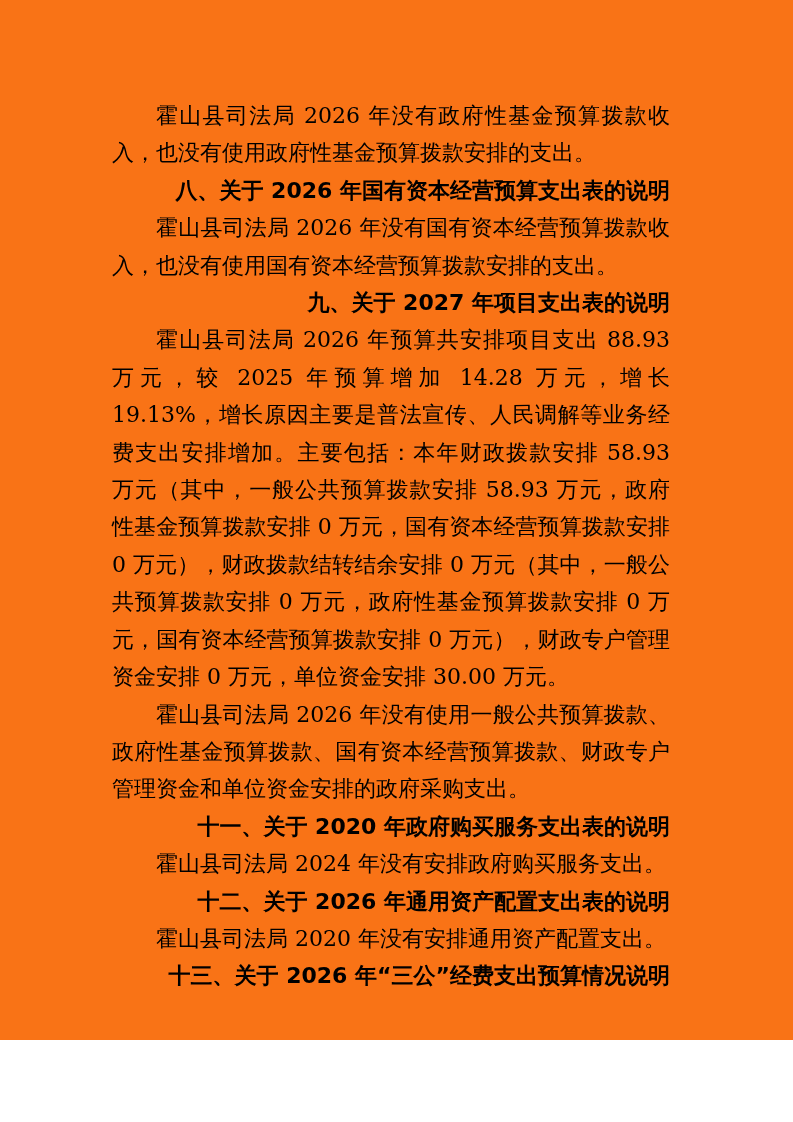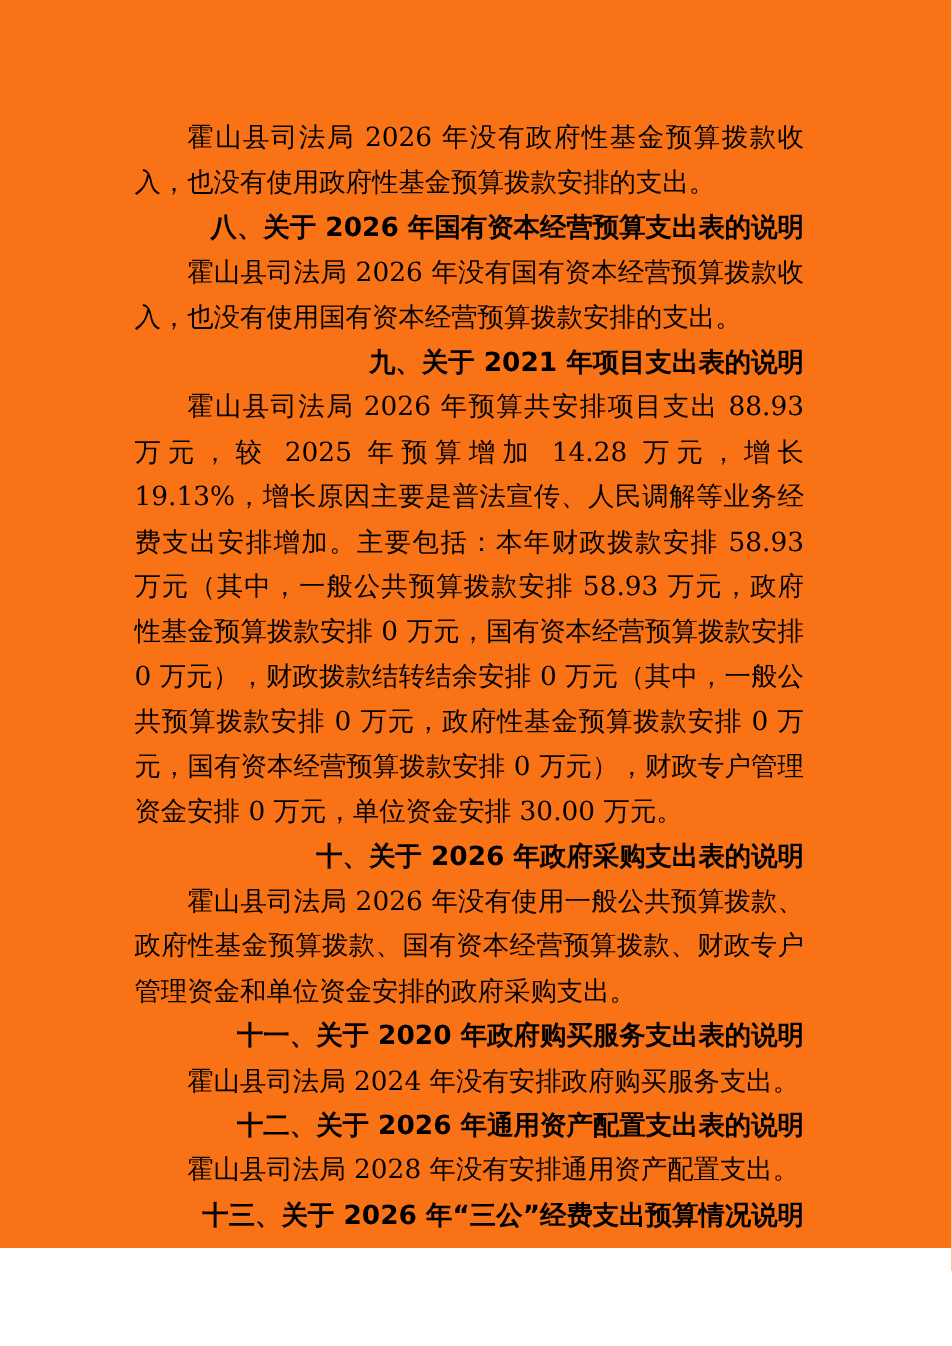--- a/index.html
+++ b/index.html
@@ -50,24 +50,23 @@
   }
 </style>
 </head>
 <body>
 
 <div class="page">
   <div class="content">
     <p class="para">霍山县司法局 2026 年没有政府性基金预算拨款收入，也没有使用政府性基金预算拨款安排的支出。</p>
     <h2 class="heading">八、关于 2026 年国有资本经营预算支出表的说明</h2>
     <p class="para">霍山县司法局 2026 年没有国有资本经营预算拨款收入，也没有使用国有资本经营预算拨款安排的支出。</p>
-    <h2 class="heading">九、关于 2021 年项目支出表的说明</h2>
+    <h2 class="heading">九、关于 2027 年项目支出表的说明</h2>
     <p class="para">霍山县司法局 2026 年预算共安排项目支出 88.93 万元，较 2025 年预算增加 14.28 万元，增长 19.13%，增长原因主要是普法宣传、人民调解等业务经费支出安排增加。主要包括：本年财政拨款安排 58.93 万元（其中，一般公共预算拨款安排 58.93 万元，政府性基金预算拨款安排 0 万元，国有资本经营预算拨款安排 0 万元），财政拨款结转结余安排 0 万元（其中，一般公共预算拨款安排 0 万元，政府性基金预算拨款安排 0 万元，国有资本经营预算拨款安排 0 万元），财政专户管理资金安排 0 万元，单位资金安排 30.00 万元。</p>
-    <h2 class="heading">十、关于 2026 年政府采购支出表的说明</h2>
     <p class="para">霍山县司法局 2026 年没有使用一般公共预算拨款、政府性基金预算拨款、国有资本经营预算拨款、财政专户管理资金和单位资金安排的政府采购支出。</p>
     <h2 class="heading">十一、关于 2020 年政府购买服务支出表的说明</h2>
     <p class="para">霍山县司法局 2024 年没有安排政府购买服务支出。</p>
     <h2 class="heading">十二、关于 2026 年通用资产配置支出表的说明</h2>
-    <p class="para">霍山县司法局 2028 年没有安排通用资产配置支出。</p>
+    <p class="para">霍山县司法局 2020 年没有安排通用资产配置支出。</p>
     <h2 class="heading">十三、关于 2026 年“三公”经费支出预算情况说明</h2>
   </div>
   <div class="page-number">– 14 –</div>
 </div>
 
 </body></html>

